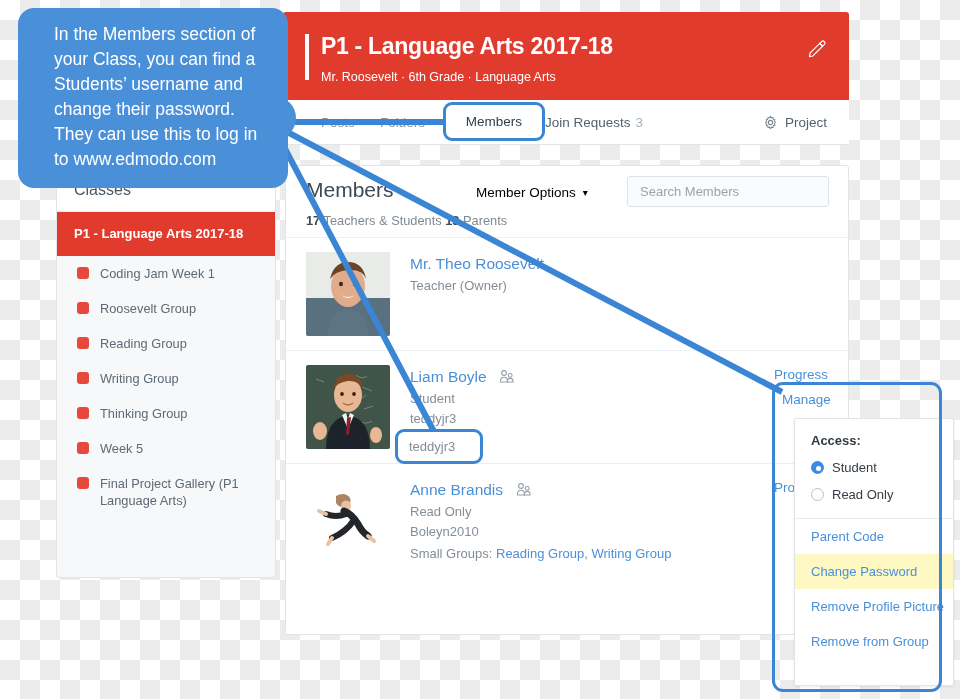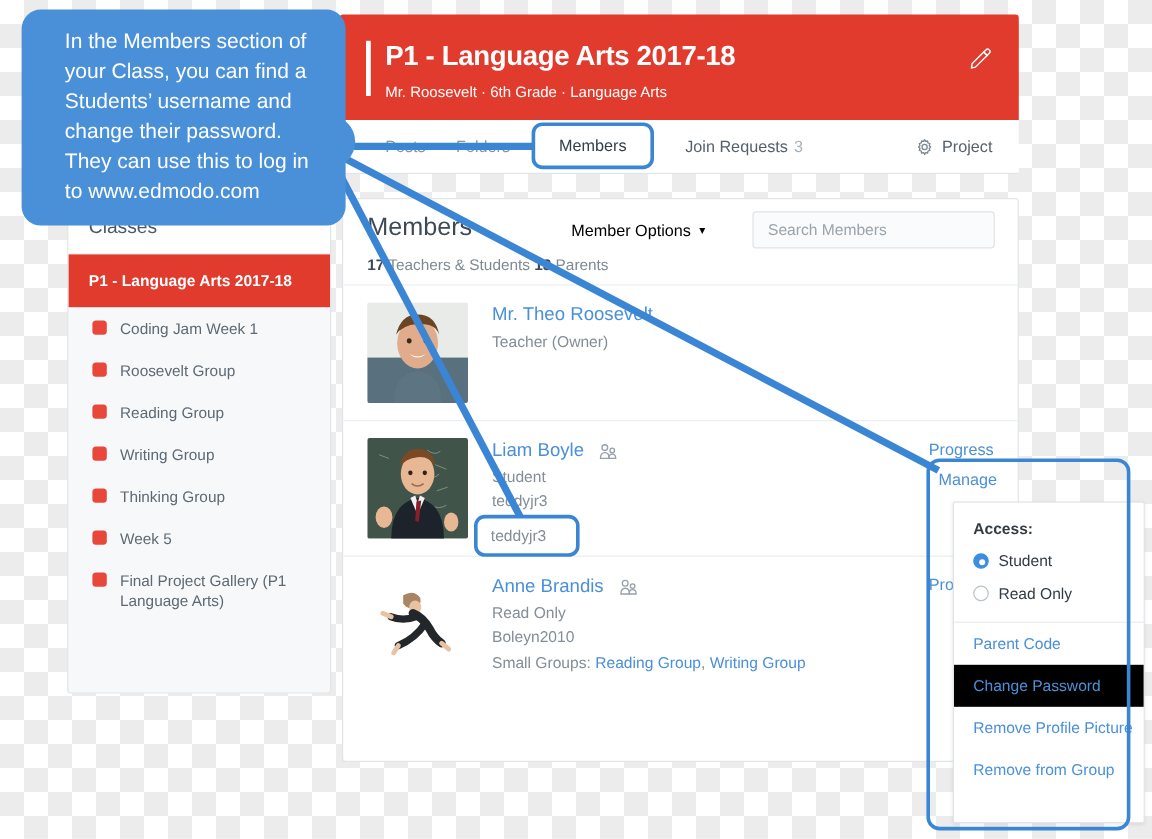--- a/index.html
+++ b/index.html
@@ -77,21 +77,21 @@
     top: 0; height: 45px;
     display: flex; align-items: center;
     font-size: 13.5px;
     color: #8a949e;
     cursor: pointer;
     white-space: nowrap;
   }
   #tab-posts  { left: 38px; }
   #tab-folders{ left: 97px; }
   #tab-members{ left: 172px; color: #33414c; }
-  #tab-join   { left: 288px; color: #55616c; justify-content: space-between; }
+  #tab-join   { left: 262px; color: #55616c; justify-content: space-between; }
   #tab-join .count { color: #a8b2bb; margin-left: 5px; }
   #tab-settings {
     right: 22px; left: auto;
     color: #55616c;
   }
   #tab-settings .gear-wrap { display:inline-flex; margin-right: 7px; }
 
   
   #sidebar-card {
     position: absolute;
@@ -300,21 +300,21 @@
   #manage-divider {
     margin-top: 16px;
     border-top: 1px solid #e9ecef;
   }
   .manage-action {
     padding: 10px 0 10px 16px;
     font-size: 13px;
     color: #4a90d9;
     cursor: pointer;
   }
-  .manage-action.hover { background: #000000; }
+  .manage-action.hover { background: #fef9c3; }
 
   
   #annotation-layer {
     position: absolute;
     left: 0; top: 0;
     width: 960px; height: 699px;
     pointer-events: none;
   }
   #callout {
     position: absolute;

